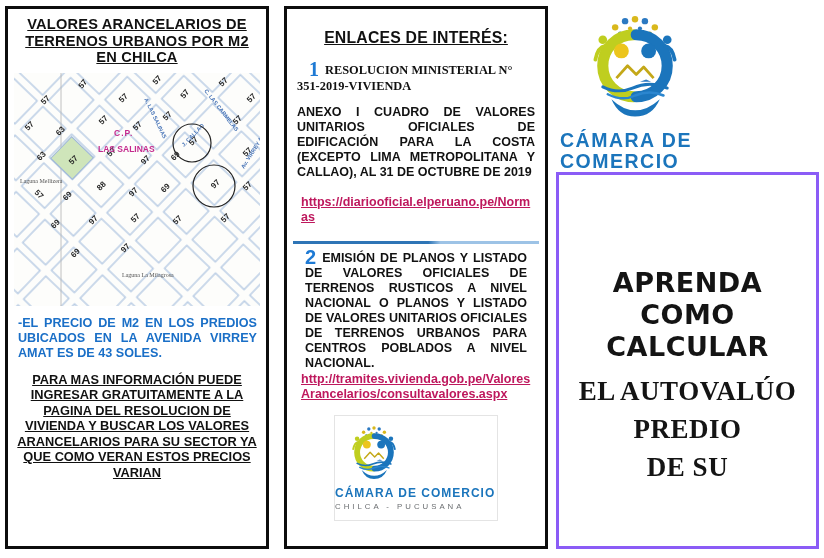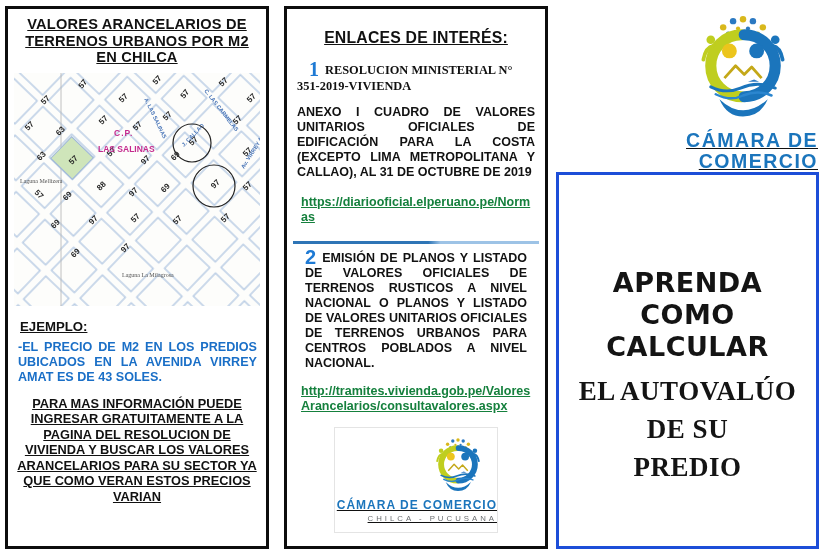--- a/index.html
+++ b/index.html
@@ -21,40 +21,40 @@
              text-align:center;text-decoration:underline;}
   
   .mp-title{margin:20px 8px 0;text-align:center;font-weight:bold;font-size:15.8px;
             text-decoration:underline;letter-spacing:.2px;}
   .item-head{margin:15px 10px 0 10px;font-weight:bold;font-size:12.4px;line-height:15.5px;
              text-indent:12px;font-family:Liberation Serif, serif;}
   .num{font-size:20px;color:#1e7ad4;font-weight:bold;vertical-align:-2px;margin-right:6px;}
   .mp-body{margin:11px 10px 0;font-weight:bold;font-size:12.5px;line-height:15px;
            text-align:justify;}
   .mp-link{display:block;margin:15px 10px 0 14px;font-weight:bold;font-size:12.5px;
-           color:#15803d;text-decoration:underline;word-break:break-all;line-height:15px;}
+           color:#be185d;text-decoration:underline;word-break:break-all;line-height:15px;}
   .divider{margin:16px 6px 0 6px;height:3px;
            background:linear-gradient(to right,#2e75b6 0%,#2e75b6 55%,#9dc3e6 60%,#9dc3e6 100%);}
   .item2{margin:6px 18px 0;font-weight:bold;font-size:12.5px;line-height:15px;text-align:justify;}
   .logo-box{margin:13px auto 0;width:162px;border:1px solid #e4e4e4;background:#fff;
             padding:7px 0 9px;text-align:center;}
   
-  .logo{text-align:right;text-decoration:underline;}
+  .logo{text-align:left;}
   .logo-title{font-weight:bold;color:#1b75bc;letter-spacing:1px;line-height:1.1;}
   .logo-sub{color:#6a6d70;letter-spacing:3px;margin-top:2px;}
   .logo-small .logo-emblem{width:78px;height:60px;}
   .logo-small .logo-title{font-size:12px;}
   .logo-small .logo-sub{font-size:7.8px;}
   .logo-large{position:absolute;left:560px;top:10px;width:258px;}
   .logo-large .logo-emblem{width:150px;height:114px;}
   .logo-large .logo-title{font-size:19.5px;letter-spacing:1.5px;margin-top:2px;}
   .logo-large .logo-sub{font-size:12px;letter-spacing:4px;margin-top:4px;}
   
   .rp-box{position:absolute;left:556px;top:172px;width:263px;height:377px;
-          border:3px solid #1d4ed8;box-sizing:border-box;background:#fff;}
+          border:3px solid #8b5cf6;box-sizing:border-box;background:#fff;}
   .headline{margin-top:92px;text-align:center;font-family:"DejaVu Sans",sans-serif;
             font-weight:bold;color:#141414;font-size:27px;}
   .hl1{line-height:32px;letter-spacing:.5px;}
   .hl2{line-height:38px;margin-top:9px;letter-spacing:.5px;font-family:Liberation Serif, serif;}
   
   .mnum{font-size:8px;font-weight:bold;fill:#262626;font-family:"Liberation Sans",sans-serif;}
   .mstreet{font-size:5.6px;font-weight:bold;fill:#4a76b8;font-family:"Liberation Sans",sans-serif;}
   .mplace{font-weight:bold;fill:#c42a8e;font-family:"Liberation Sans",sans-serif;}
   .mlag{font-size:6px;fill:#555;font-family:"Liberation Serif",serif;}
 </style>
@@ -119,41 +119,40 @@
           <text x="230" y="96" transform="rotate(-58 230 96)" class="mstreet">Av. VIRREY AMAT</text>
         </g>
       <text class="mplace" x="100" y="63" font-size="8.5" letter-spacing="1">C.P.</text>
       <text class="mplace" x="84" y="79" font-size="8.5">LAS SALINAS</text>
       <text class="mlag" x="6" y="110">Laguna Mellizera</text>
       <text class="mlag" x="108" y="204">Laguna La Milagrosa</text>
       <circle cx="178" cy="70" r="19" fill="none" stroke="#222" stroke-width="1.2"></circle>
       <circle cx="200" cy="113" r="21" fill="none" stroke="#222" stroke-width="1.2"></circle>
     </svg>
 
-    <div class="ej-head">EJEMPLO:</div>
     <div class="ej-body">
       <div>-EL PRECIO DE M2 EN LOS PREDIOS UBICADOS EN LA AVENIDA VIRREY AMAT ES DE 43 SOLES.</div>
     </div>
     <div class="lp-footer">PARA MAS INFORMACIÓN PUEDE INGRESAR GRATUITAMENTE A LA PAGINA DEL RESOLUCION DE VIVIENDA Y BUSCAR LOS VALORES ARANCELARIOS PARA SU SECTOR YA QUE COMO VERAN ESTOS PRECIOS VARIAN</div>
   </div>
 
   <div class="panel panel-mid">
     <div class="mp-title">ENLACES DE INTERÉS:</div>
 
     <p class="item-head"><span class="num">1</span><span>RESOLUCION MINISTERIAL N° 351-2019-VIVIENDA</span></p>
 
     <div class="mp-body">ANEXO I CUADRO DE VALORES UNITARIOS OFICIALES DE EDIFICACIÓN PARA LA COSTA (EXCEPTO LIMA METROPOLITANA Y CALLAO), AL 31 DE OCTUBRE DE 2019</div>
 
     <a href="#" class="mp-link">https://diariooficial.elperuano.pe/Normas</a>
 
     <div class="divider"></div>
 
     <p class="item2"><span class="num">2</span><span>EMISIÓN DE PLANOS Y LISTADO DE VALORES OFICIALES DE TERRENOS RUSTICOS A NIVEL NACIONAL O PLANOS Y LISTADO DE VALORES UNITARIOS OFICIALES DE TERRENOS URBANOS PARA CENTROS POBLADOS A NIVEL NACIONAL.</span></p>
 
-    <a href="#" class="mp-link" style="margin-top:13px;">http://tramites.vivienda.gob.pe/ValoresArancelarios/consultavalores.aspx</a>
+    <a href="#" class="mp-link" style="margin-top:1px;">http://tramites.vivienda.gob.pe/ValoresArancelarios/consultavalores.aspx</a>
 
     <div class="logo-box logo logo-small">
       <svg class="logo-emblem" viewBox="0 0 120 92">
         <circle cx="44" cy="14" r="2.6" fill="#d9b81c"></circle>
           <circle cx="52" cy="9" r="2.6" fill="#2b79c2"></circle>
         <circle cx="60" cy="7.5" r="2.6" fill="#d9b81c"></circle>
           <circle cx="68" cy="9" r="2.6" fill="#2b79c2"></circle>
         <circle cx="76" cy="14" r="2.6" fill="#d9b81c"></circle>
           <circle cx="48" cy="19" r="1.7" fill="#2b79c2"></circle>
         <circle cx="56" cy="15" r="1.7" fill="#d9b81c"></circle>
@@ -208,19 +207,19 @@
   </div>
 
   <div class="rp-box">
     <div class="headline">
       <div class="hl1">
         <div>APRENDA</div>
         <div>COMO CALCULAR</div>
       </div>
       <div class="hl2">
         <div>EL AUTOVALÚO</div>
+        <div>PREDIO</div>
         <div>DE SU</div>
-        <div>PREDIO</div>
       </div>
     </div>
   </div>
 
 </div>
 
 </body></html>

